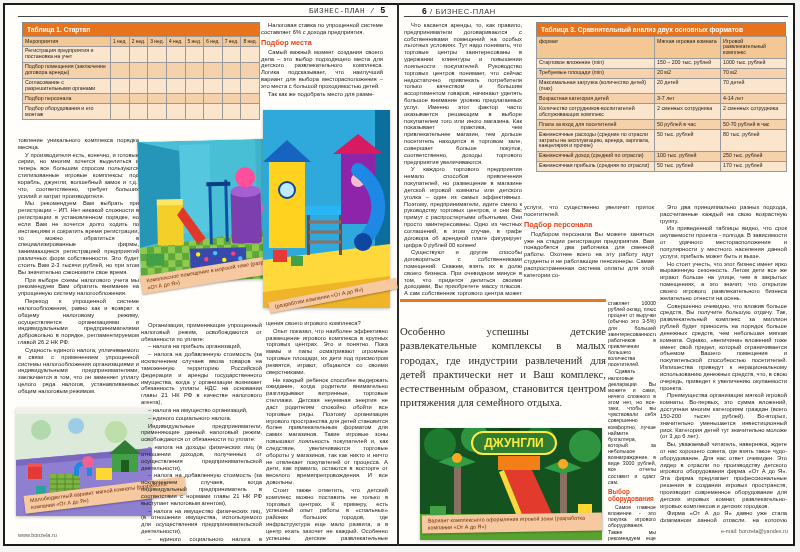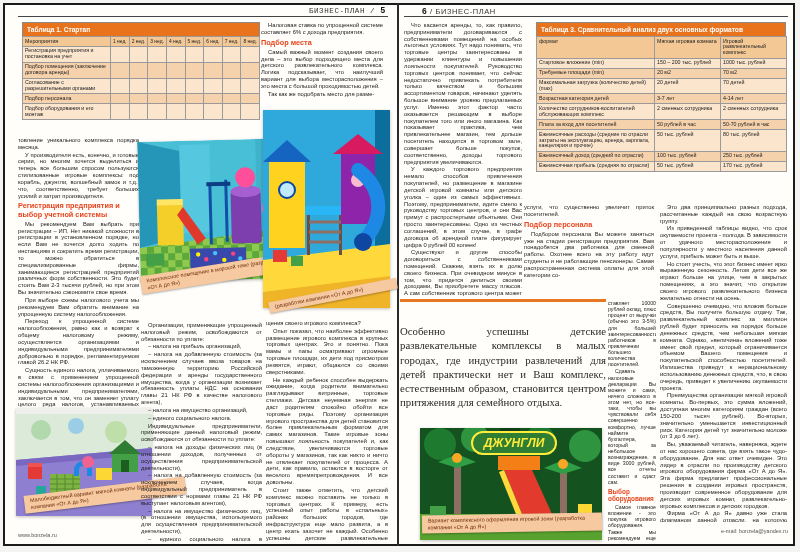--- a/index.html
+++ b/index.html
@@ -132,21 +132,20 @@
           <td></td>
           <td></td>
     </tr>
   </tbody>
     </table>
 </div>
 
 <div class="abs" style="left:18px;top:137px;width:121px;">
   <p class="t tn">товление уникального комплекса порядка месяца.</p>
   <p class="t">У производителя есть, конечно, и готовые серии, но многим хочется выделиться и теперь все большим спросом пользуются стилизованные игровые комплексы: под корабль, джунгли, волшебный замок и т.д., что, соответственно, требует больших усилий и затрат производителя.</p>
-  <p class="h">Регистрация предприятия и выбор учетной системы</p>
   <p class="t">Мы рекомендуем Вам выбрать при регистрации – ИП. Нет никакой сложности в регистрации в установленном порядке, но если Вам не хочется долго ходить по инстанциям и сократить время регистрации, то можно обратиться в специализированные фирмы, занимающиеся регистрацией предприятий различных форм собственности. Это будет стоить Вам 2-3 тысячи рублей, но при этом Вы значительно сэкономите свое время.</p>
   <p class="t">При выборе схемы налогового учета мы рекомендуем Вам обратить внимание на упрощенную систему налогообложения.</p>
   <p class="t">Переход к упрощенной системе налогообложения, равно как и возврат к общему налоговому режиму, осуществляется организациями и индивидуальными предпринимателями добровольно в порядке, регламентируемом главой 26.2 НК РФ.</p>
   <p class="t">Сущность единого налога, уплачиваемого в связи с применением упрощенной системы налогообложения организациями и индивидуальными предпринимателями, заключается в том, что он заменяет уплату целого ряда налогов, устанавливаемых общим налоговым режимом.</p>
 </div>
 
 <div class="photo" style="left:16px;top:408px;width:136px;height:108px;">
   <svg width="136" height="108" viewBox="0 0 136 108">
     <rect width="136" height="108" fill="#efefec"></rect>
     <rect x="0" y="6" width="136" height="48" fill="#dcead9"></rect>
@@ -345,21 +344,21 @@
 </div>
 
 <div class="abs clip" style="left:608px;top:300px;width:48px;height:242px;">
   <p class="t tn small">ставляет 10000 рублей оклад, плюс процент от выручки (обычно это 3-5%) для большей заинтересованности работников в привлечении большего количества посетителей.</p>
   <p class="t small">Сдавать налоговые декларации Вы можете и сами, ничего сложного в этом нет, но все-таки, чтобы вы чувствовали себя совершенно комфортно, лучше наймите бухгалтера, который за небольшое вознаграждение, в виде 3000 рублей, все отчеты составит и сдаст сам.</p>
   <p class="h" style="font-size:6.4px;">Выбор оборудования</p>
   <p class="t small">Самое главное вложение - это покупка игрового оборудования. Также мы рекомендуем еще и поставить систему видеонаблюдения, чтобы отслеживать общую обстановку и контролировать работников на кассе.</p>
 
 </div>
 
-<div class="photo" style="left:420px;top:428px;width:182px;height:112px;font-style:italic;">
+<div class="photo" style="left:420px;top:428px;width:182px;height:112px;">
   <svg width="182" height="112" viewBox="0 0 182 112">
     <rect width="182" height="112" fill="#14521f"></rect>
     <circle cx="20" cy="16" r="16" fill="#1e7a2e"></circle>
       <circle cx="55" cy="10" r="14" fill="#2e9440"></circle>
     <circle cx="120" cy="12" r="15" fill="#1e7a2e"></circle>
       <circle cx="165" cy="18" r="16" fill="#2e9440"></circle>
     <circle cx="90" cy="8" r="12" fill="#0f3d17"></circle>
     <rect x="0" y="86" width="182" height="26" fill="#58a32f"></rect>
     <rect x="34" y="34" width="7" height="52" fill="#8d6e63"></rect>
     <polygon points="18,34 37,26 56,34 37,40" fill="#2f9e44"></polygon>

